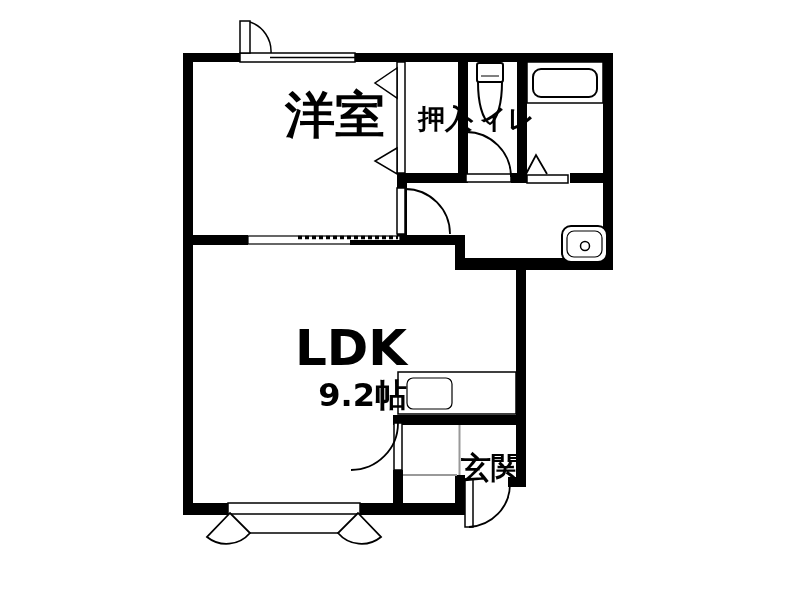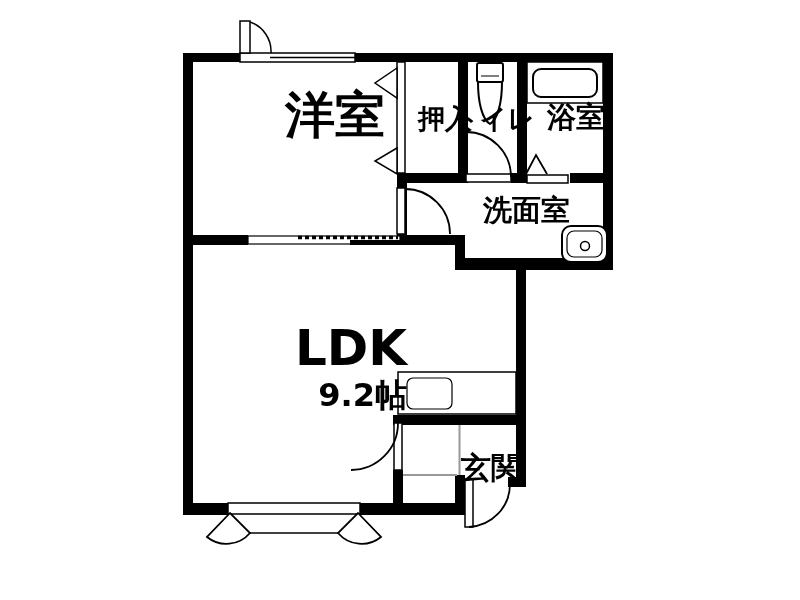--- a/index.html
+++ b/index.html
@@ -151,18 +151,16 @@
 
   <div class="room-label lbl-ldk">
     <span>LDK</span>
     <span class="size">9.2帖</span>
   </div>
 
   <div class="room-label lbl-oshiire">押入</div>
 
   <div class="room-label lbl-toilet">トイレ</div>
 
-  <div class="room-label lbl-bath">浴室</div>
 
-  <div class="room-label lbl-washroom">洗面室</div>
 
   <div class="room-label lbl-genkan">玄関</div>
 </div>
 
 </body></html>

